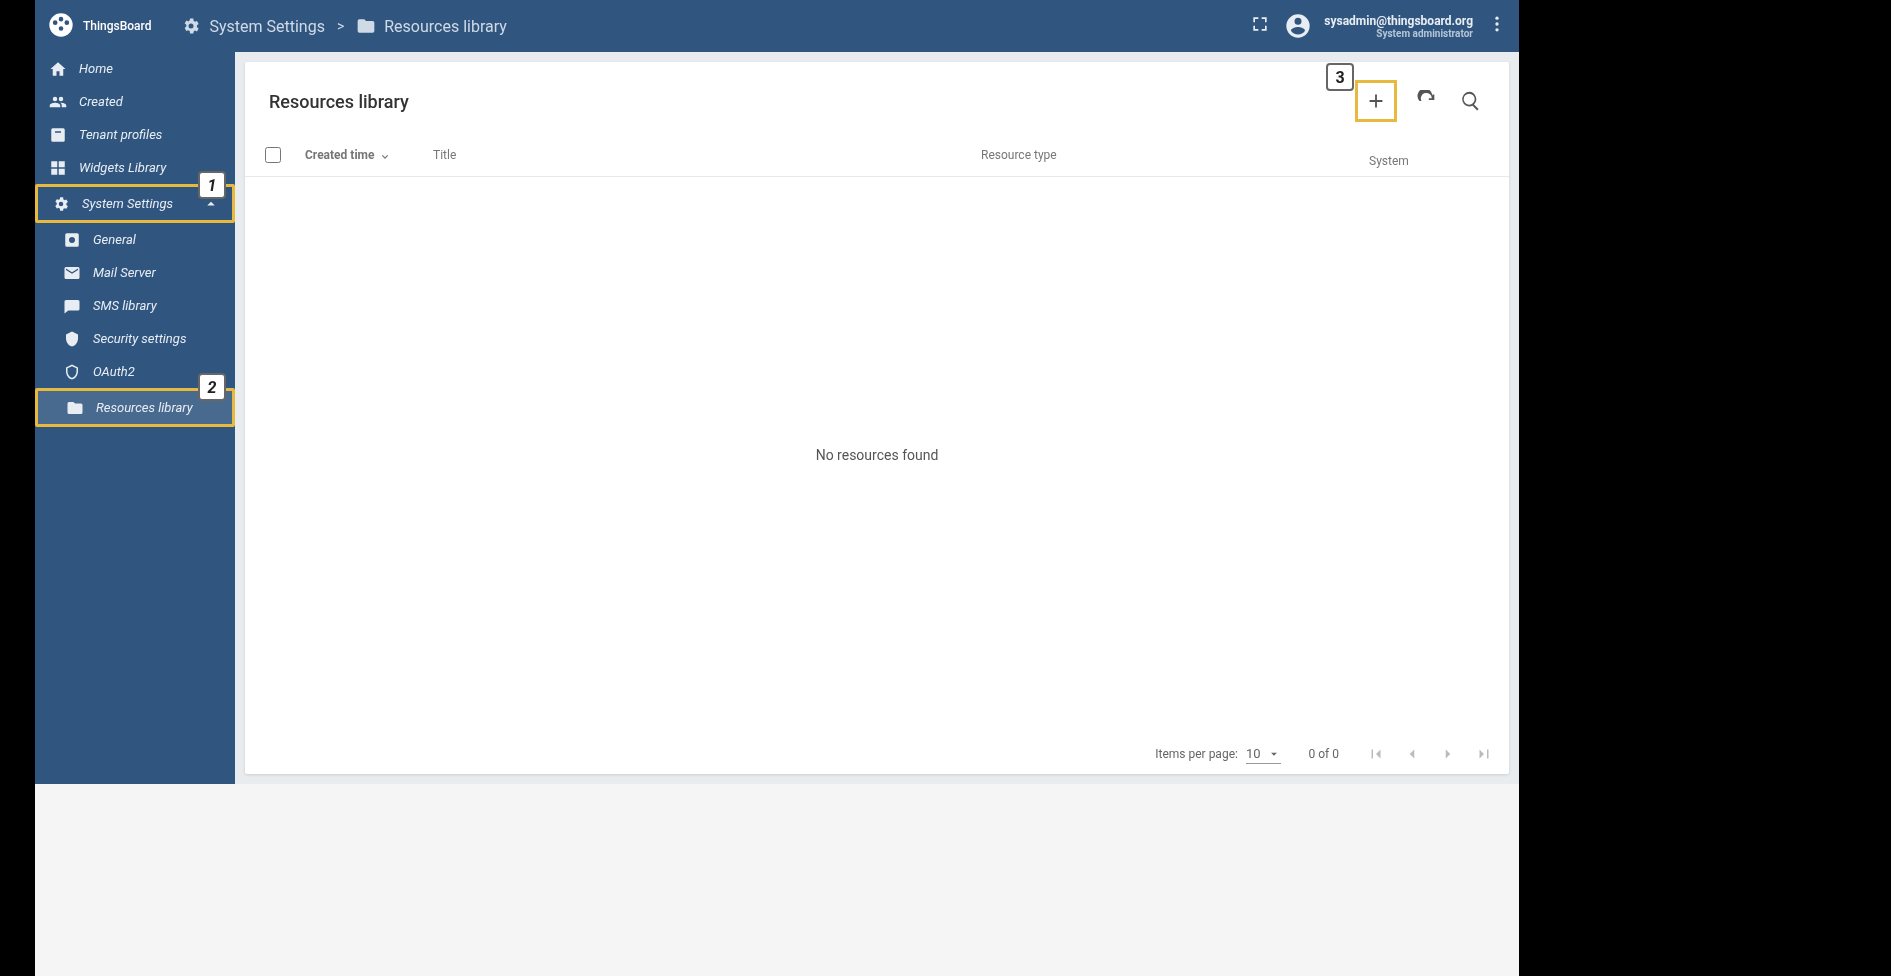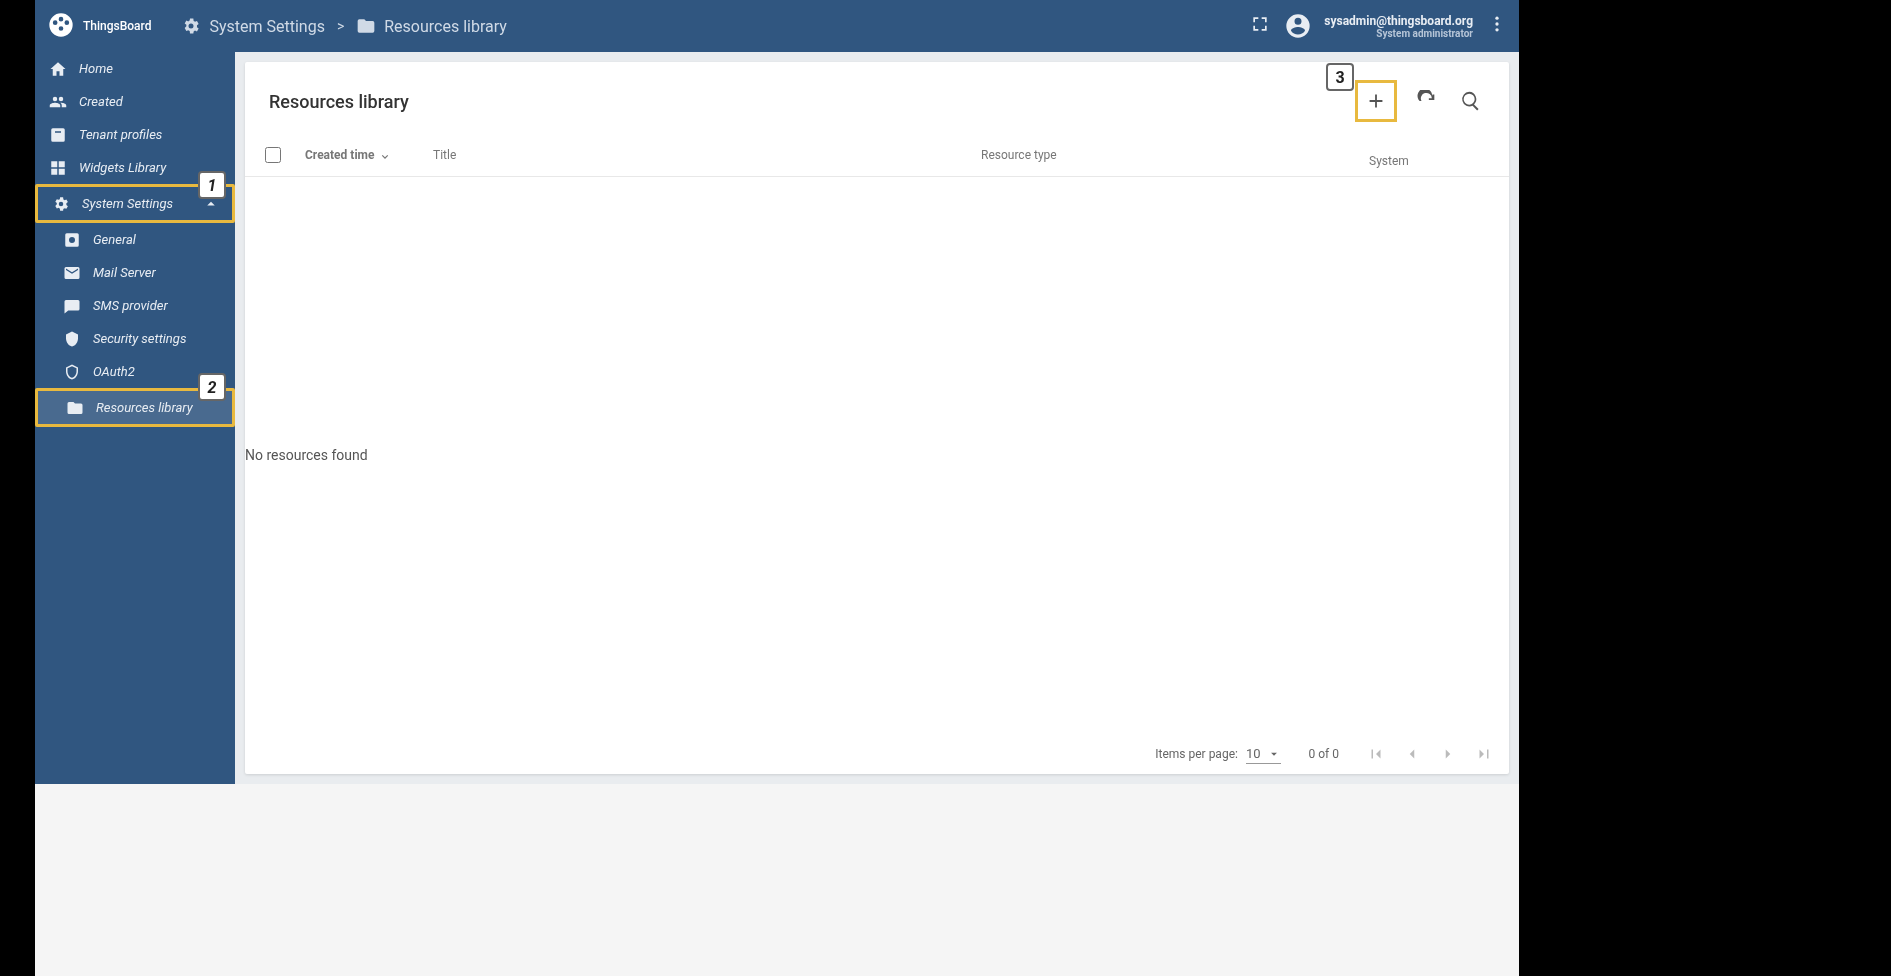--- a/index.html
+++ b/index.html
@@ -54,21 +54,21 @@
 
     .table-hdr { display: flex; align-items: center; padding: 8px 20px; font-size: 12px; color: #777; border-bottom: 1px solid #e8e8e8; }
     .col-check { width: 40px; display: flex; align-items: center; }
     .col-check input { width: 16px; height: 16px; cursor: pointer; }
     .col-created { width: 128px; display: flex; align-items: center; gap: 4px; font-weight: bold; }
     .col-created svg { width: 14px; height: 14px; fill: #777; }
     .col-title { flex: 1.15; }
     .col-type { width: 388px; }
     .col-system { width: 120px; margin-top: 12px; }
     
-    .empty { flex: 1; display: flex; flex-direction: column; padding-top: 270px; color: #555; font-size: 14px; }
+    .empty { flex: 1; display: flex; flex-direction: column; align-items: center; padding-top: 270px; color: #555; font-size: 14px; }
     
     .pager { display: flex; align-items: center; justify-content: flex-end; padding: 10px 16px; gap: 28px; font-size: 12px; color: #666; }
     .pager-label { display: flex; align-items: center; gap: 8px; }
     .pager-select { display: flex; align-items: center; gap: 6px; border-bottom: 1px solid #999; padding: 2px 0; font-size: 13px; cursor: pointer; }
     .pager-select svg { width: 14px; height: 14px; fill: #666; }
     .pager-nav { display: flex; gap: 18px; }
     .pager-nav .pgbtn { cursor: pointer; display: flex; }
     .pager-nav svg { width: 18px; height: 18px; fill: #bbb; }
   </style>
 </head>
@@ -180,21 +180,21 @@
       <div class="nav-item sub">
         <svg viewBox="0 0 24 24">
             <path d="M4 4h16a2 2 0 012 2v12a2 2 0 01-2 2H4a2 2 0 01-2-2V6a2 2 0 012-2zm8 7L4 6v2l8 5 8-5V6l-8 5z"></path>
           </svg>
         <span>Mail Server</span>
       </div>
       <div class="nav-item sub">
         <svg viewBox="0 0 24 24">
             <path d="M4 4h16a2 2 0 012 2v10a2 2 0 01-2 2H7l-5 4V6a2 2 0 012-2zm3 5h2v2H7zm4 0h2v2h-2zm4 0h2v2h-2z"></path>
           </svg>
-        <span>SMS provider</span>
+        <span>SMS library</span>
       </div>
       <div class="nav-item sub">
         <svg viewBox="0 0 24 24">
             <path d="M12 2l8 4v5c0 5.25-3.4 10.12-8 11-4.6-.88-8-5.75-8-11V6l8-4z"></path>
           </svg>
         <span>Security settings</span>
       </div>
       <div class="nav-item sub">
         <svg viewBox="0 0 24 24">
             <path d="M12 2l8 4v5c0 5.25-3.4 10.12-8 11-4.6-.88-8-5.75-8-11V6l8-4zm0 2.2L6 7v4c0 4.1 2.55 7.94 6 8.8 3.45-.86 6-4.7 6-8.8V7l-6-2.8z"></path>

